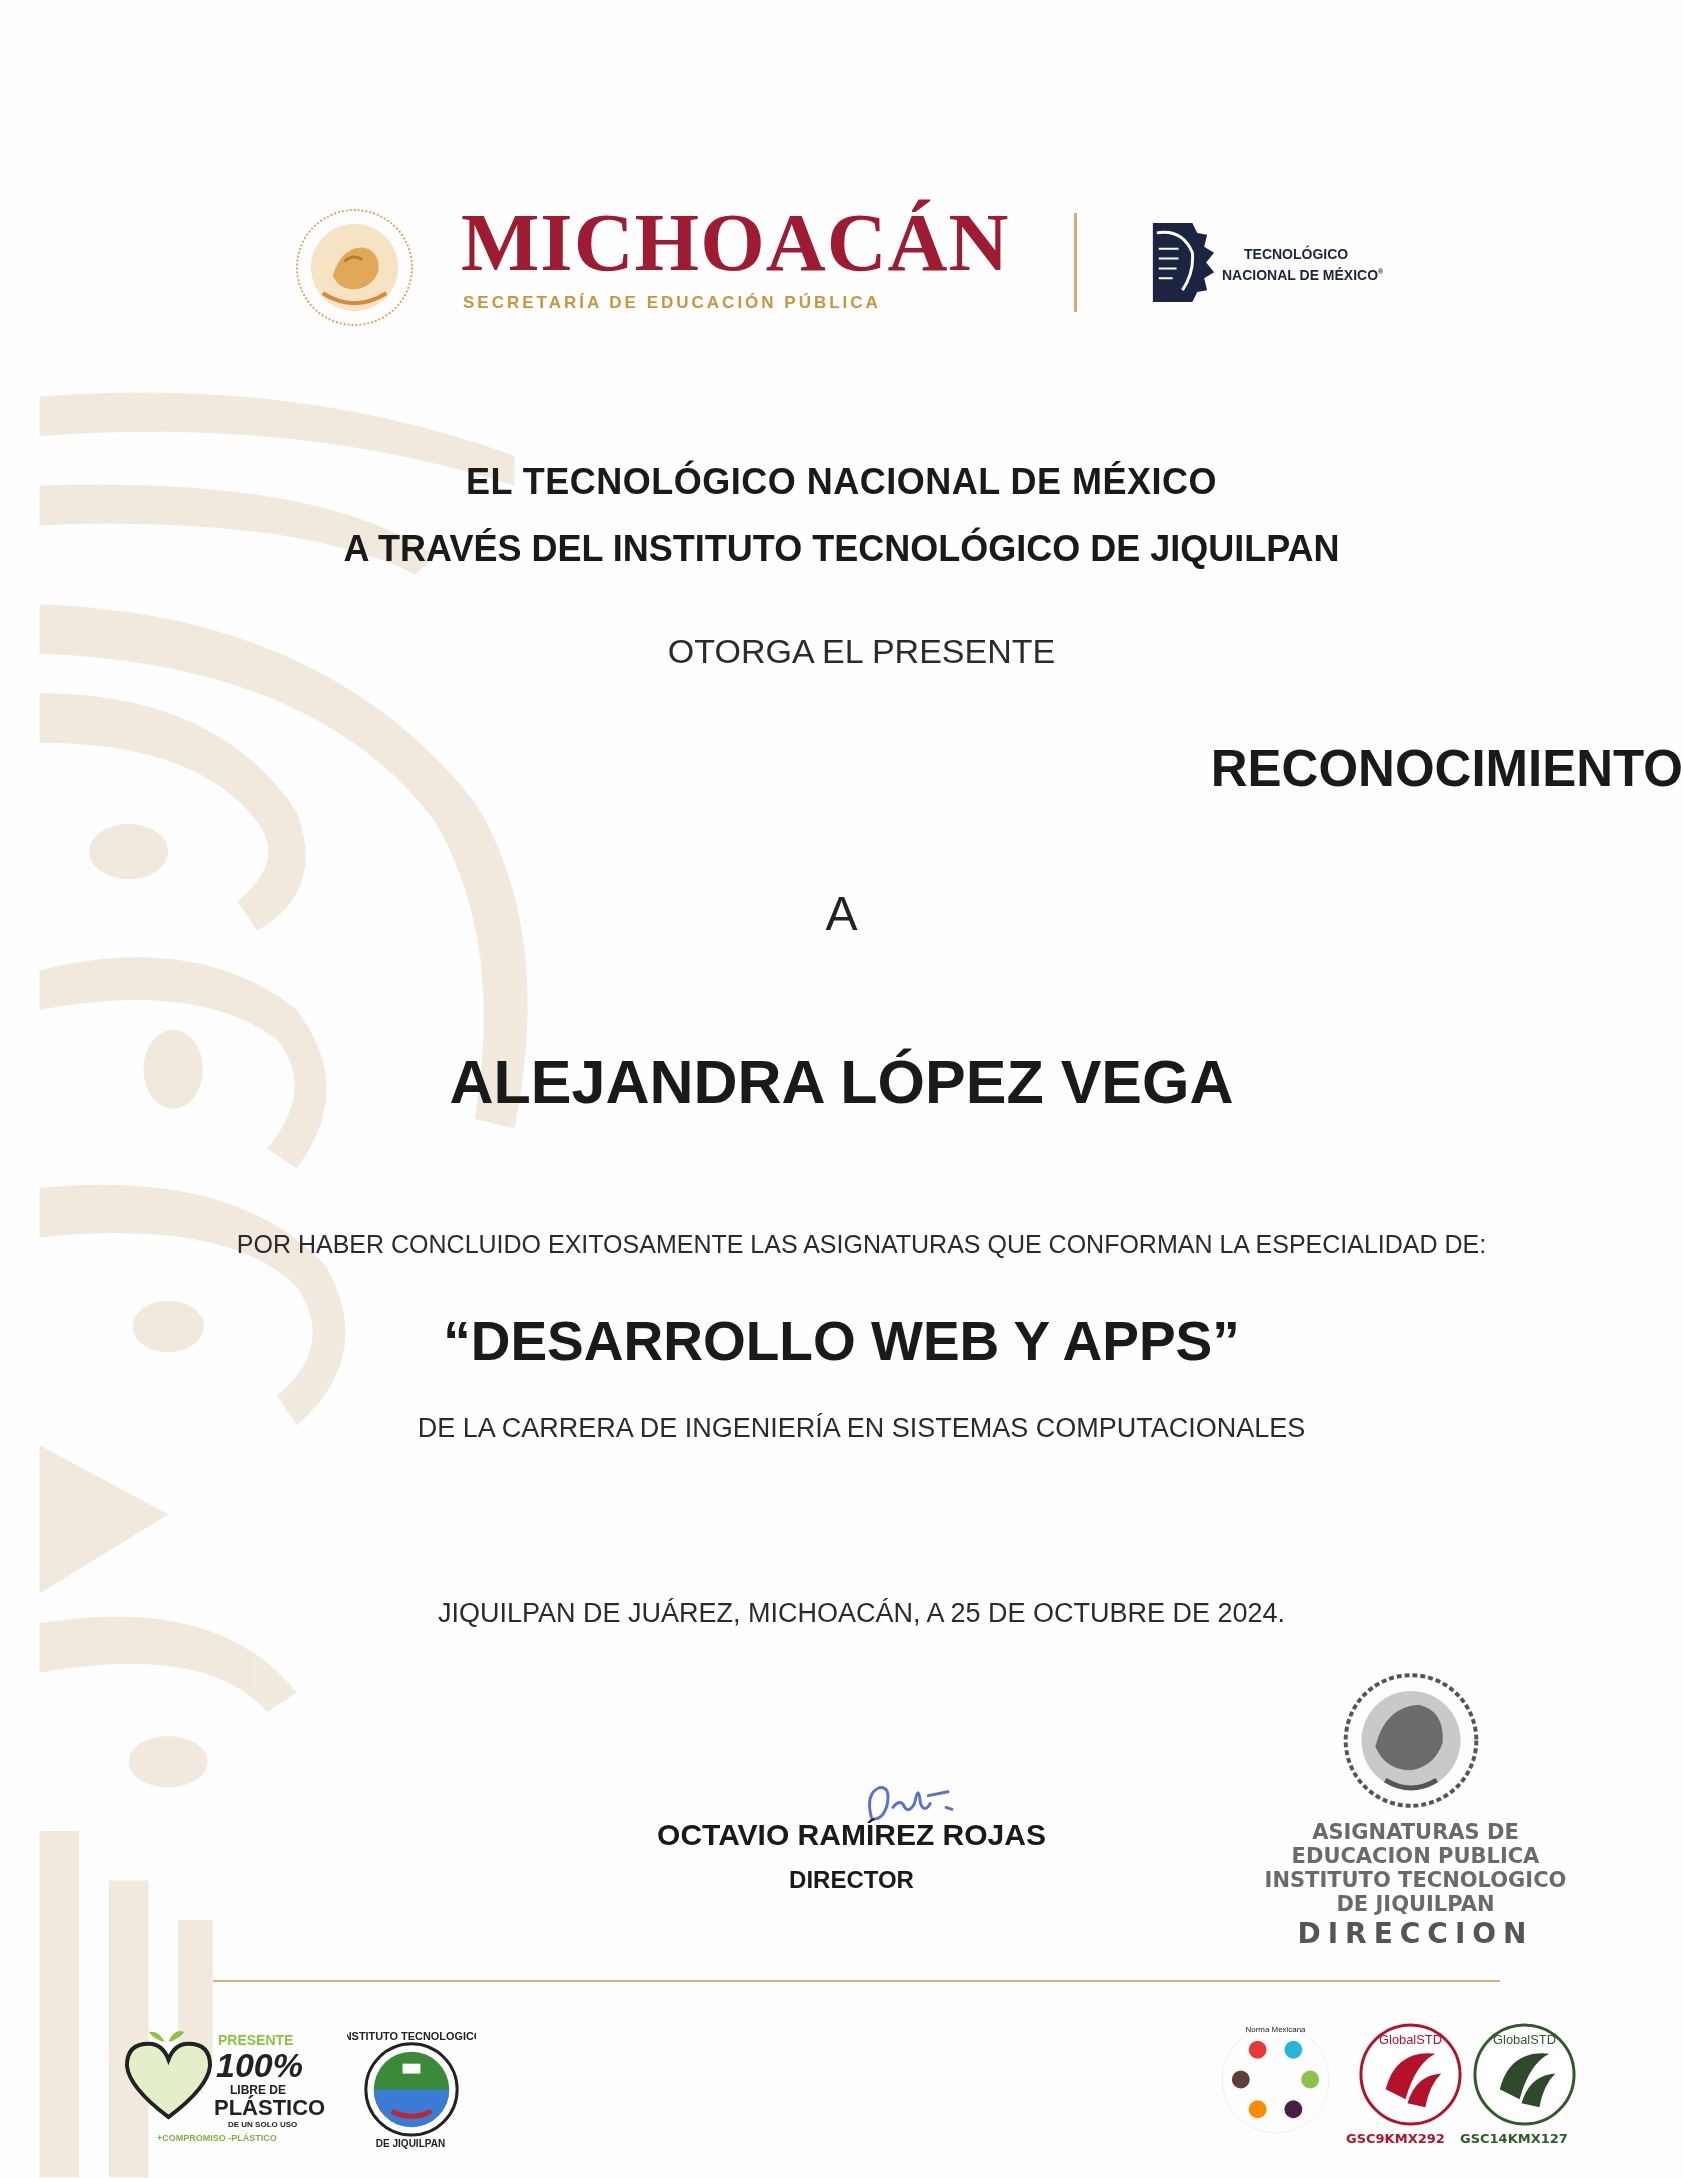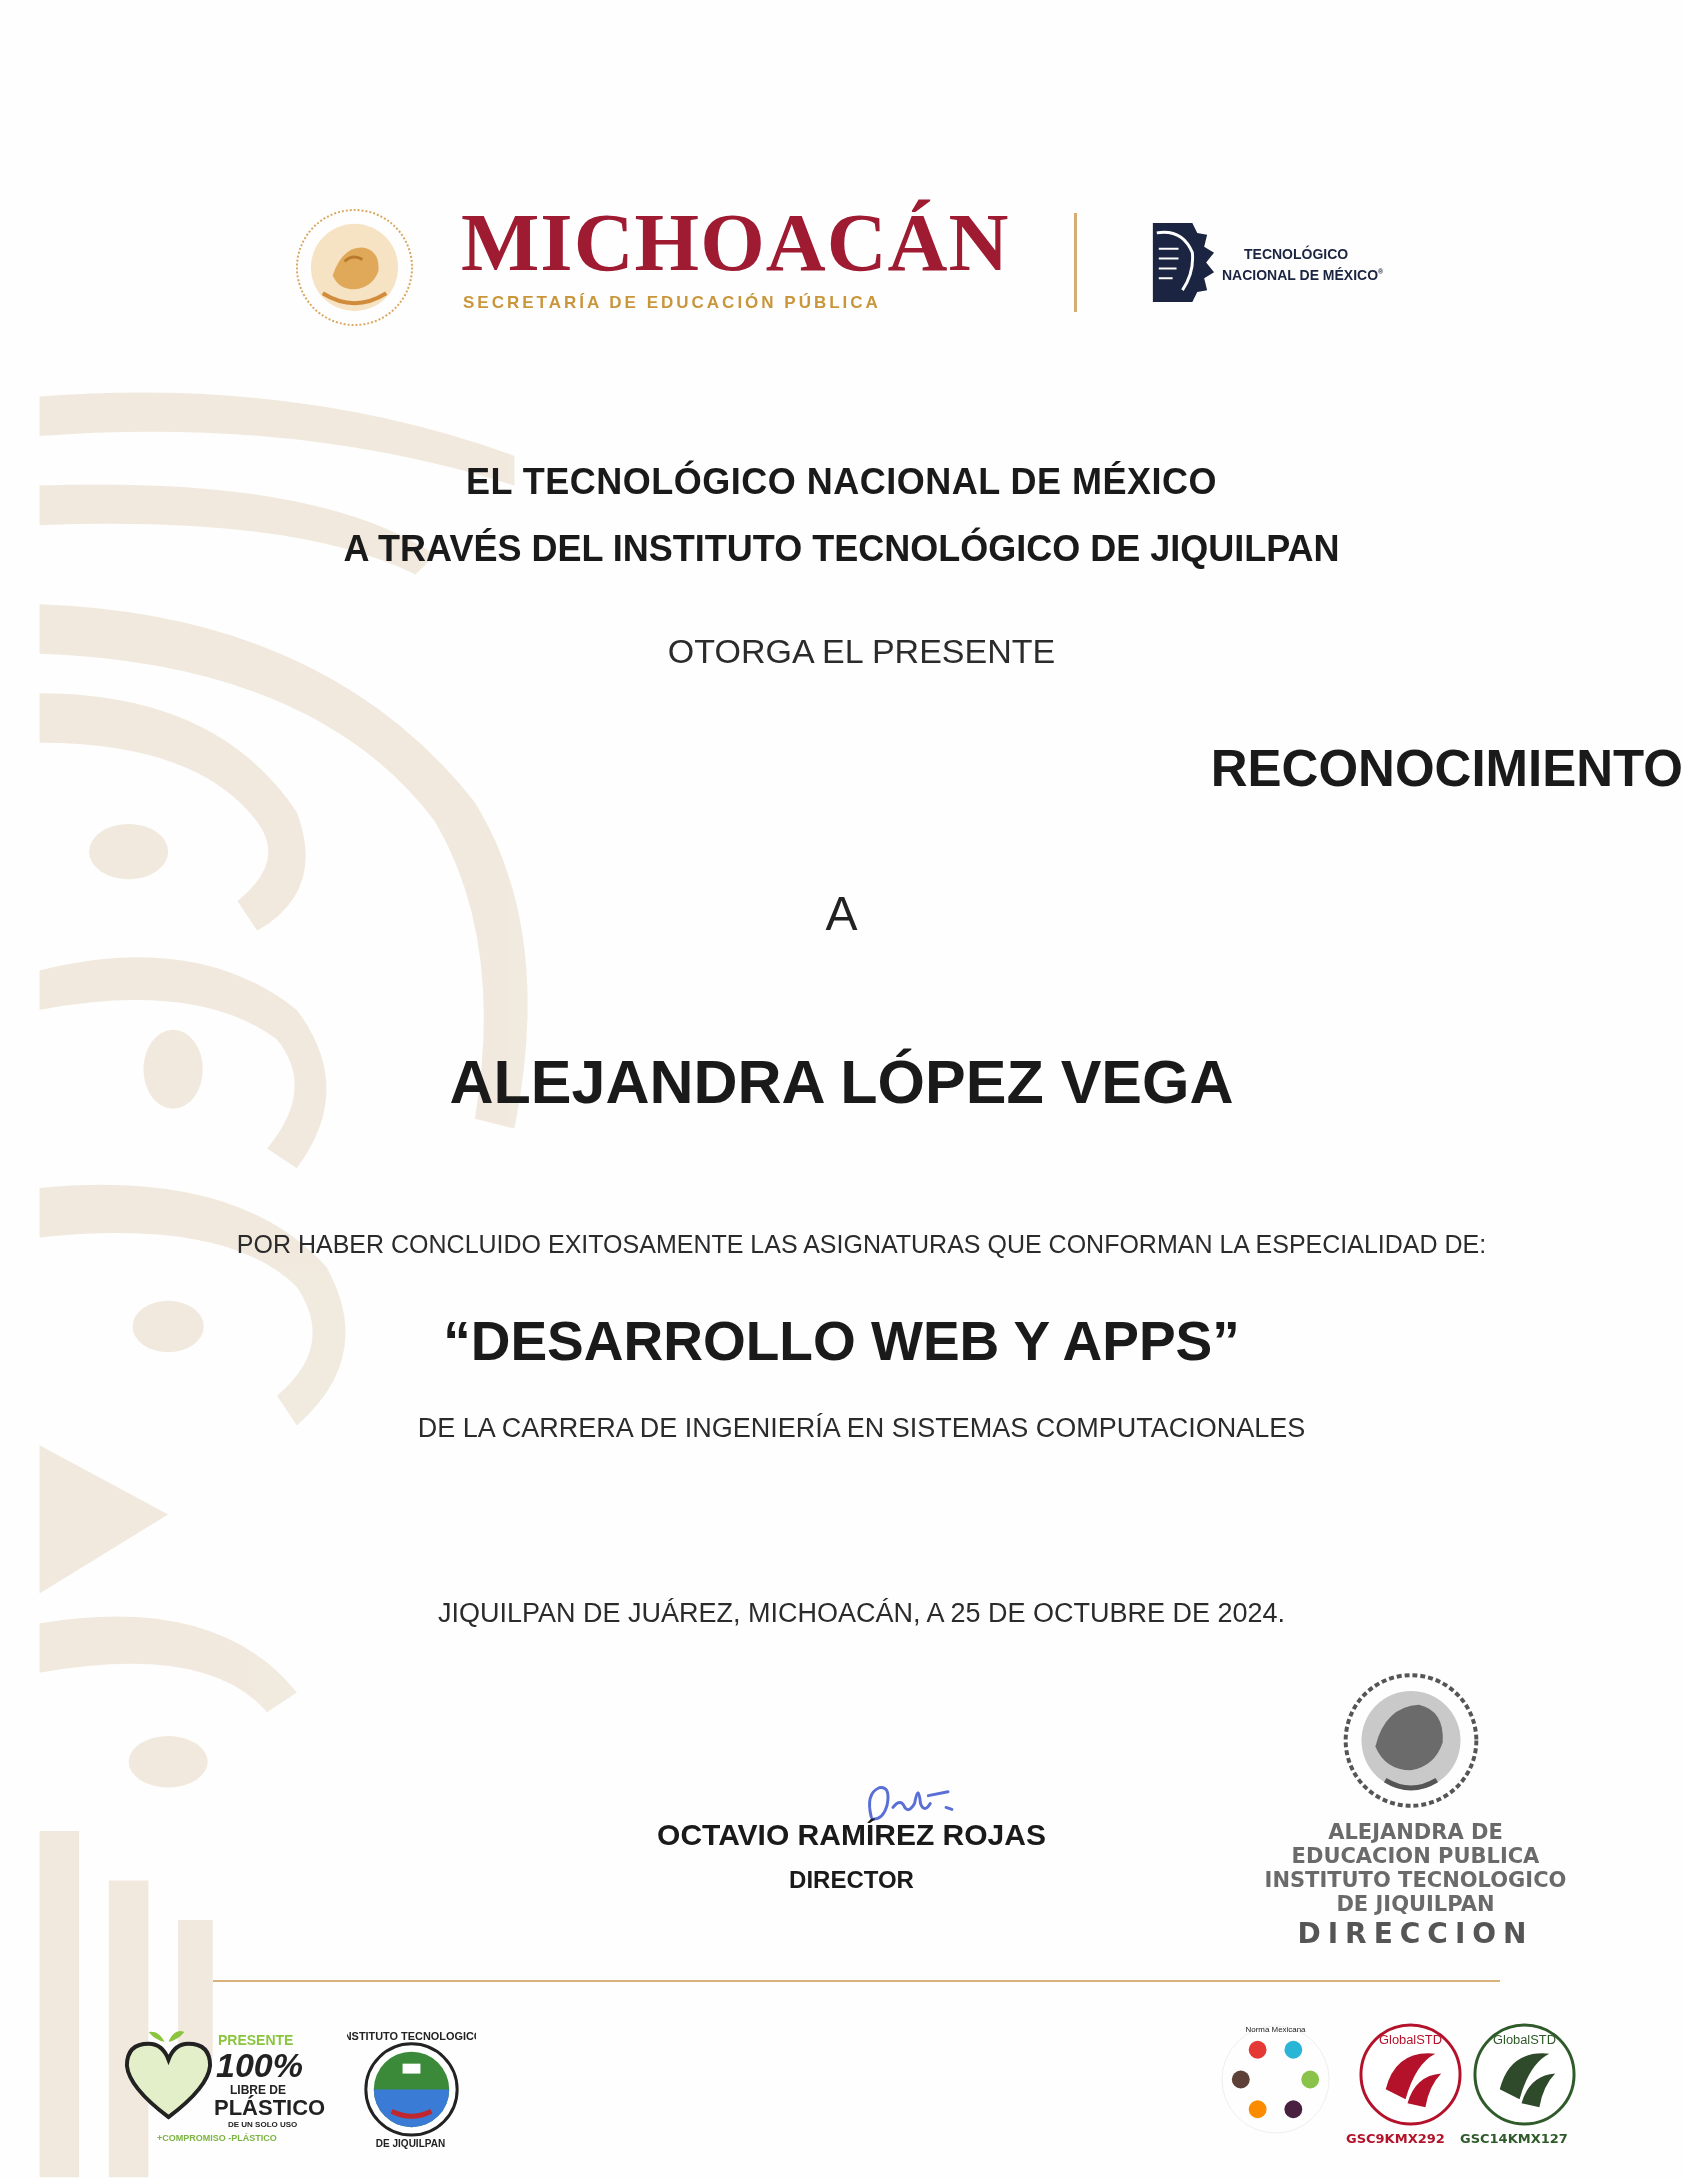--- a/index.html
+++ b/index.html
@@ -120,21 +120,21 @@
 <div class="abs signer">OCTAVIO RAMÍREZ ROJAS</div>
 <div class="abs signer-role">DIRECTOR</div>
 
 <svg class="abs seal" viewBox="0 0 200 150">
   <circle cx="100" cy="78" r="66" fill="none" stroke="#555" stroke-width="4" stroke-dasharray="5 3"></circle>
   <circle cx="100" cy="78" r="50" fill="#c9c9c9"></circle>
   <path d="M64 84 Q74 44 108 42 Q134 48 132 80 Q124 104 100 108 Q74 108 64 84 Z" fill="#6b6b6b"></path>
   <path d="M74 118 Q100 134 126 118" stroke="#555" stroke-width="5" fill="none"></path>
 </svg>
 <div class="abs seal-text">
-  <div>ALEJANDRA DE</div>
+  <div>ASIGNATURAS DE</div>
   <div>EDUCACION PUBLICA</div>
   <div>INSTITUTO TECNOLOGICO</div>
   <div>DE JIQUILPAN</div>
   <div class="dir">DIRECCION</div>
 </div>
 
 <div class="abs divider"></div>
 
 <div class="abs plastic">
   <svg style="position:absolute;left:0;top:10px" width="99" height="99" viewBox="0 0 100 100">

